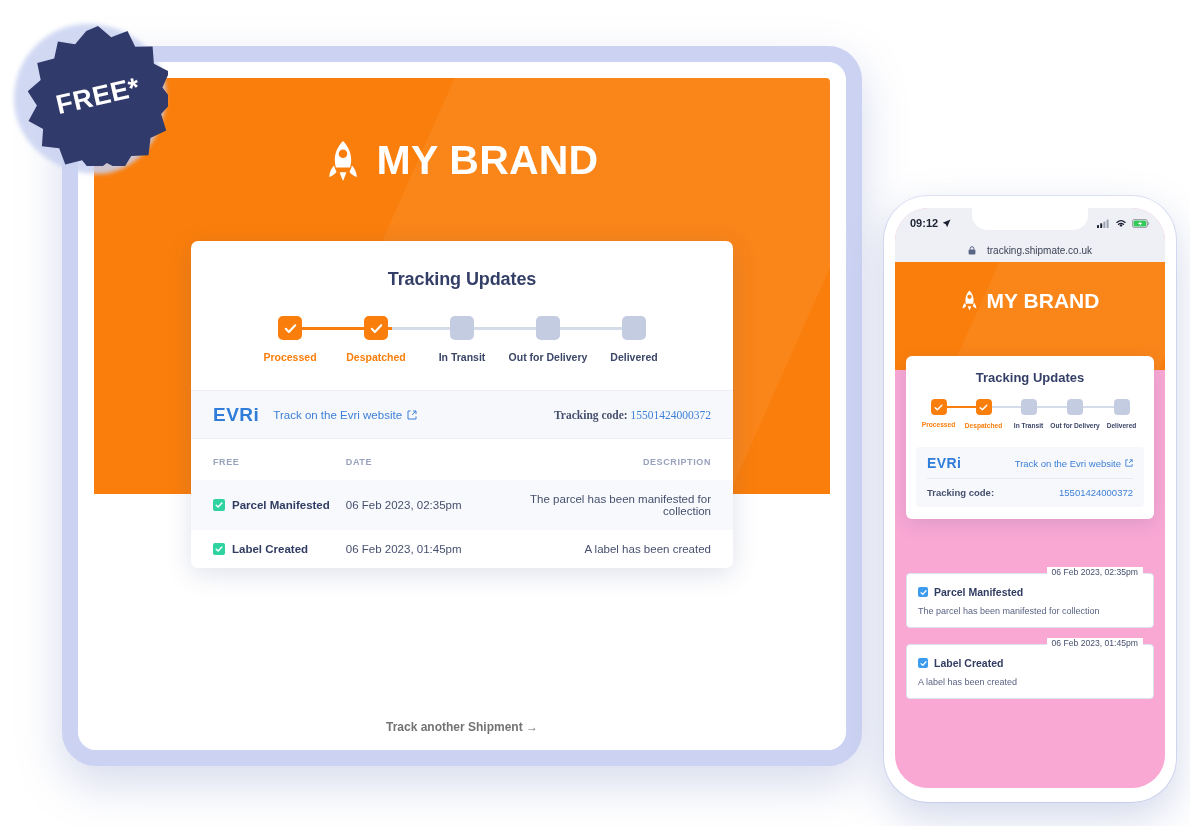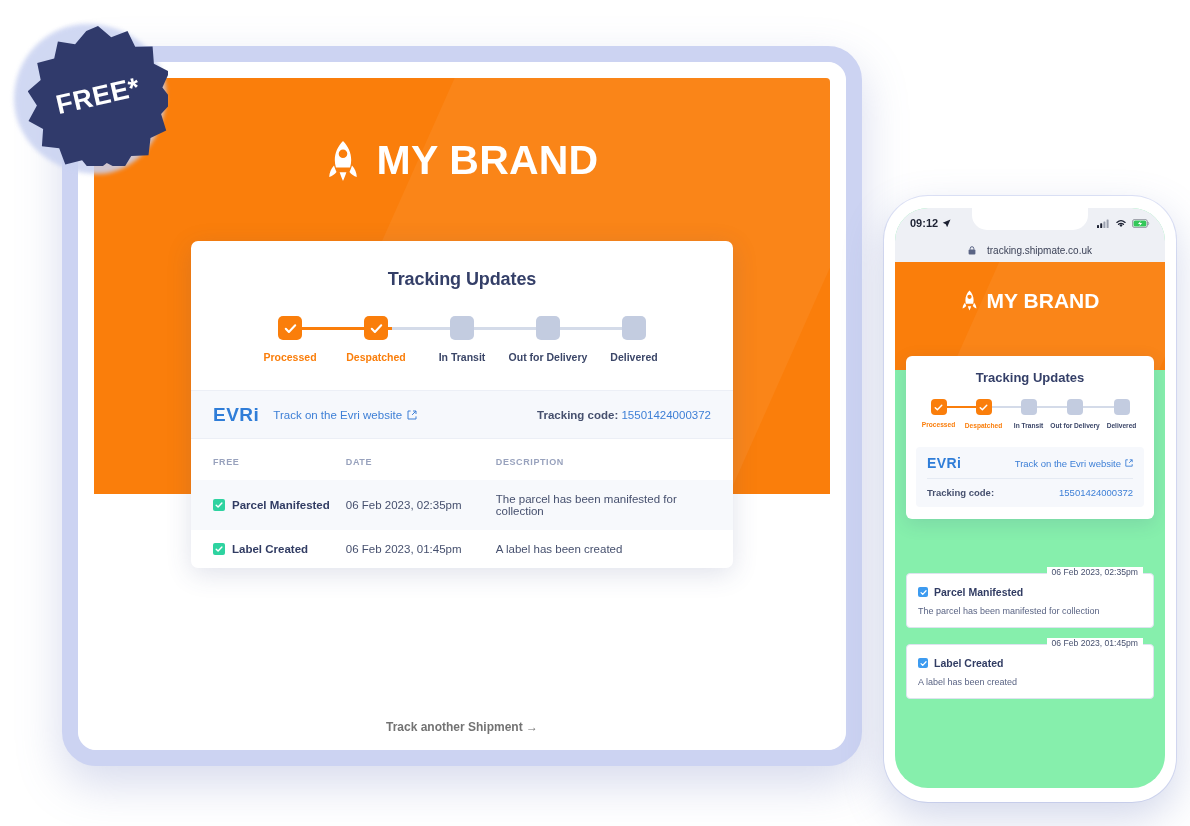--- a/index.html
+++ b/index.html
@@ -176,38 +176,39 @@
     display: inline-flex;
     align-items: center;
     gap: 5px;
     text-decoration: none;
   }
   .ext-icon { width: 10px; height: 10px; display: block; }
   .tracking-code {
     font-size: 11.5px;
     color: #46506e;
     font-weight: 700;
+    font-family: Liberation Serif, serif;
   }
   .tracking-code .value { color: #3d7fd6; font-weight: 400; }
 
   
   table.events {
     width: 100%;
     border-collapse: collapse;
   }
   table.events th {
     text-align: left;
     font-size: 9px;
     letter-spacing: 0.6px;
     color: #98a2bd;
     font-weight: 700;
     padding: 18px 8px 13px;
   }
   table.events th:first-child, table.events td:first-child { padding-left: 22px; }
-  table.events th:last-child, table.events td:last-child { padding-right: 22px; }
+  table.events th:last-child, table.events td:last-child { padding-right: 22px; text-align: right; }
   table.events td {
     font-size: 11.5px;
     color: #46506e;
     padding: 13px 8px;
     vertical-align: middle;
   }
   table.events tbody tr.alt { background: #f7f9fc; }
   .event-cell { display: flex; align-items: center; gap: 7px; font-weight: 700; color: #313c63; white-space: nowrap; }
   .chk-green { width: 12px; height: 12px; border-radius: 2px; background: #2ed3a0; display: inline-flex; align-items: center; justify-content: center; flex: none; }
   .chk-green svg { width: 8px; height: 8px; display: block; }
@@ -235,21 +236,21 @@
     border-radius: 44px;
     box-shadow: 0 16px 42px rgba(110,125,190,0.30), 0 0 0 1px rgba(190,200,240,0.45);
     padding: 12px 11px 14px;
   }
   .phone-screen {
     position: relative;
     width: 100%;
     height: 100%;
     border-radius: 33px;
     overflow: hidden;
-    background: #86efac;
+    background: #f9a8d4;
   }
   .phone-statusbar {
     position: relative;
     height: 30px;
     background: #eef0f5;
     display: flex;
     align-items: center;
     justify-content: space-between;
     padding: 0 15px;
   }

